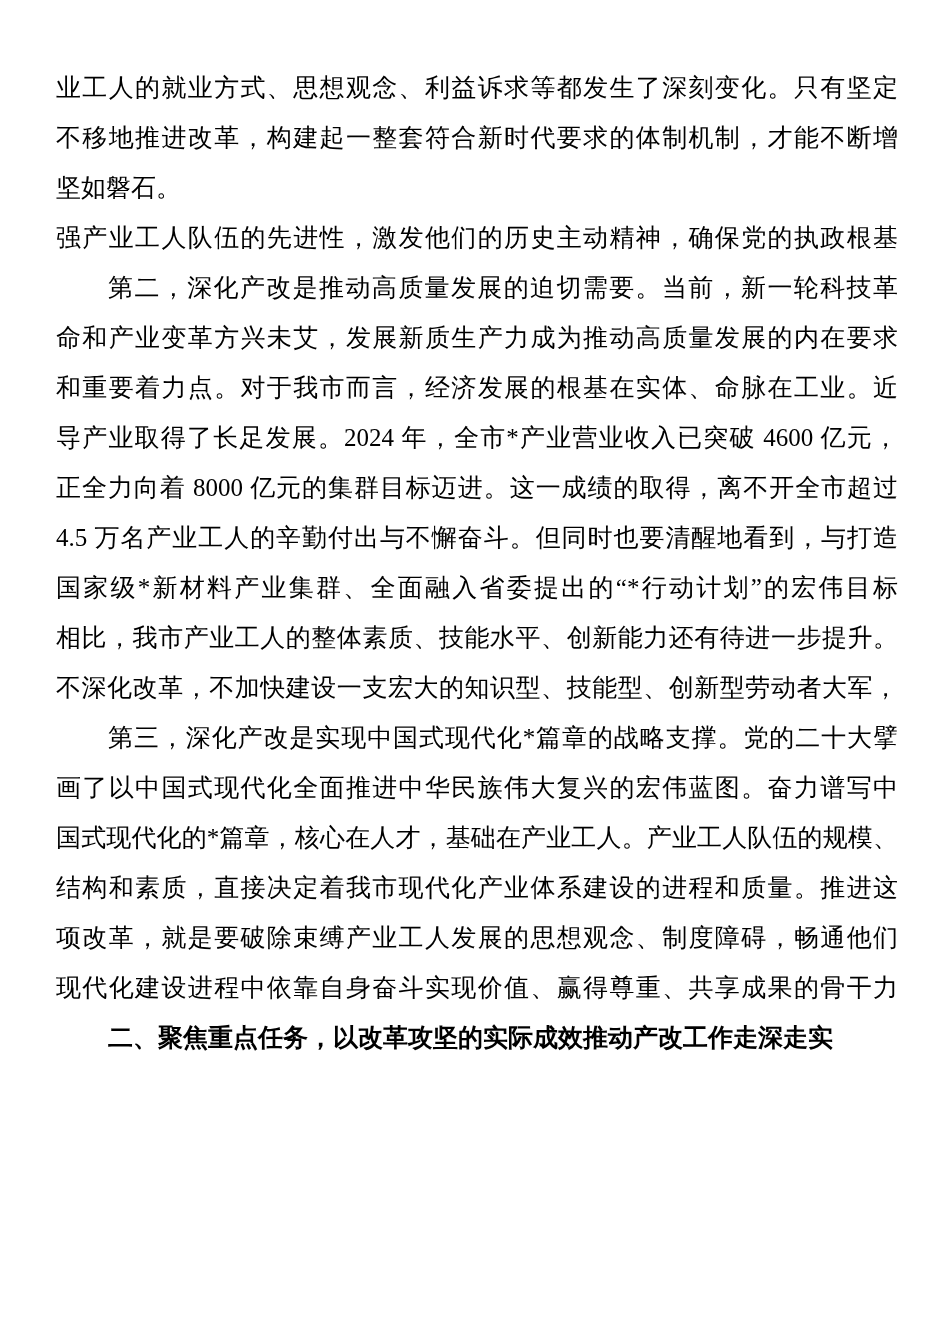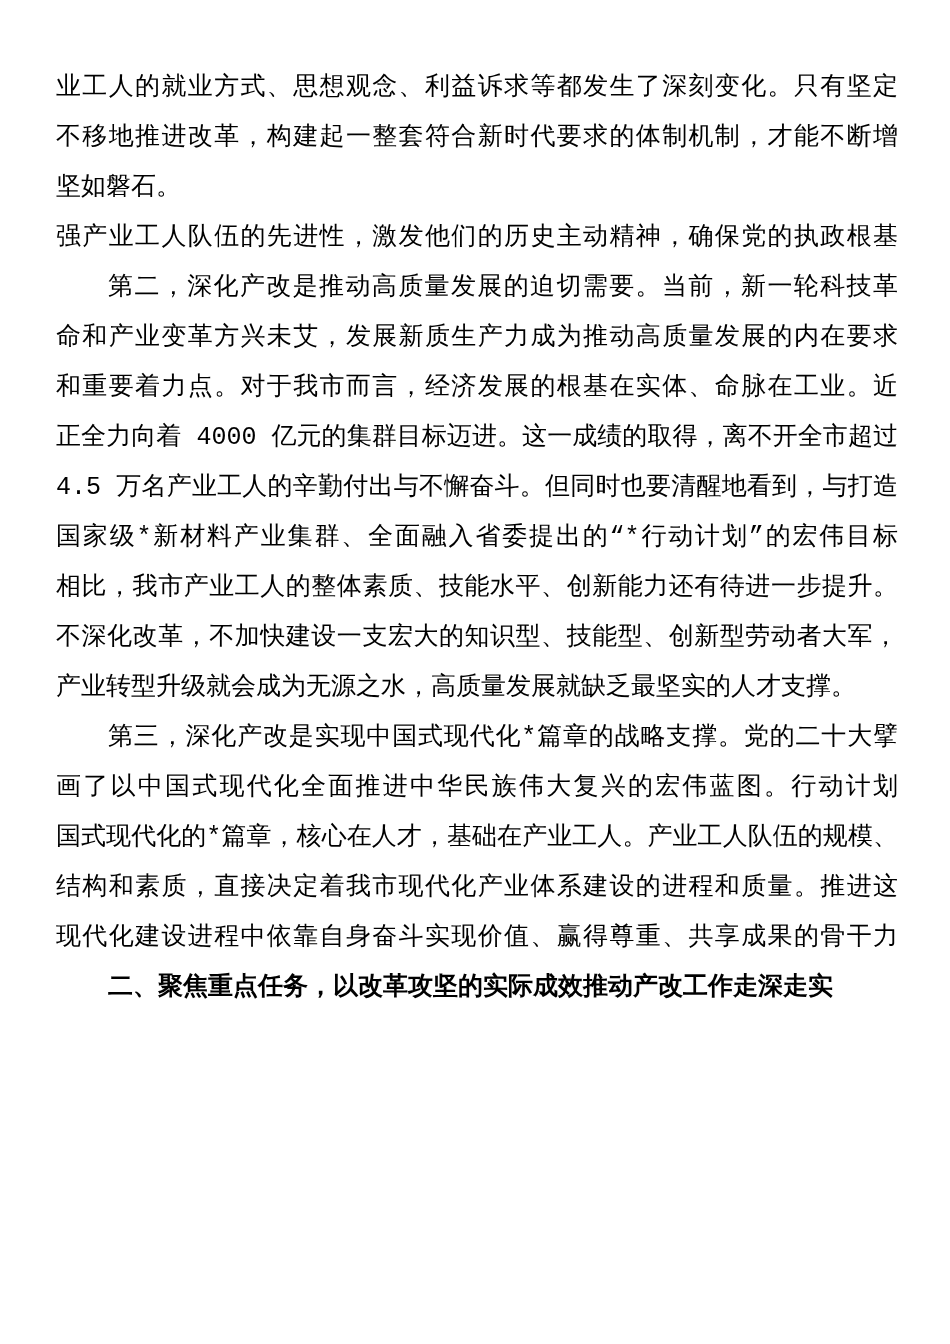--- a/index.html
+++ b/index.html
@@ -10,21 +10,21 @@
     width: 950px;
     height: 1344px;
     background: #ffffff;
   }
   .page {
     position: relative;
     width: 950px;
     height: 1072px;
     background: #ffffff;
     overflow: hidden;
-    font-family: Liberation Mono, monospace;
+    font-family: Liberation Serif, serif;
     color: #000000;
   }
   .doc-body {
     position: absolute;
     top: 63px;
     left: 56px;
     width: 842px;
     font-size: 25px;
     line-height: 50px;
     font-weight: 400;
@@ -57,31 +57,32 @@
       <div class="paragraph">
         <div class="line">业工人的就业方式、思想观念、利益诉求等都发生了深刻变化。只有坚定</div>
         <div class="line">不移地推进改革，构建起一整套符合新时代要求的体制机制，才能不断增</div>
         <div class="line final">坚如磐石。</div>
         <div class="line">强产业工人队伍的先进性，激发他们的历史主动精神，确保党的执政根基</div>
       </div>
       <div class="paragraph">
         <div class="line indent">第二，深化产改是推动高质量发展的迫切需要。当前，新一轮科技革</div>
         <div class="line">命和产业变革方兴未艾，发展新质生产力成为推动高质量发展的内在要求</div>
         <div class="line">和重要着力点。对于我市而言，经济发展的根基在实体、命脉在工业。近</div>
-        <div class="line">正全力向着 4000 亿元的集群目标迈进。这一成绩的取得，离不开全市超过</div>
+        <div class="line">导产业取得了长足发展。2024 年，全市*产业营业收入已突破 4600 亿元，</div>
+        <div class="line">正全力向着 8000 亿元的集群目标迈进。这一成绩的取得，离不开全市超过</div>
         <div class="line">4.5 万名产业工人的辛勤付出与不懈奋斗。但同时也要清醒地看到，与打造</div>
         <div class="line">国家级*新材料产业集群、全面融入省委提出的“*行动计划”的宏伟目标</div>
         <div class="line">相比，我市产业工人的整体素质、技能水平、创新能力还有待进一步提升。</div>
         <div class="line">不深化改革，不加快建设一支宏大的知识型、技能型、创新型劳动者大军，</div>
-        <div class="line final">产业转型升级就会成为无源之水，高质量发展就缺乏最坚实的人才支撑。</div>
       </div>
       <div class="paragraph">
         <div class="line indent">第三，深化产改是实现中国式现代化*篇章的战略支撑。党的二十大擘</div>
-        <div class="line">画了以中国式现代化全面推进中华民族伟大复兴的宏伟蓝图。行动计划</div>
+        <div class="line">画了以中国式现代化全面推进中华民族伟大复兴的宏伟蓝图。奋力谱写中</div>
         <div class="line">国式现代化的*篇章，核心在人才，基础在产业工人。产业工人队伍的规模、</div>
         <div class="line">结构和素质，直接决定着我市现代化产业体系建设的进程和质量。推进这</div>
+        <div class="line">项改革，就是要破除束缚产业工人发展的思想观念、制度障碍，畅通他们</div>
         <div class="line">现代化建设进程中依靠自身奋斗实现价值、赢得尊重、共享成果的骨干力</div>
       </div>
       <div class="paragraph bold">
         <div class="line indent final">二、聚焦重点任务，以改革攻坚的实际成效推动产改工作走深走实</div>
       </div>
     </div>
 </div>
 
 </body></html>

